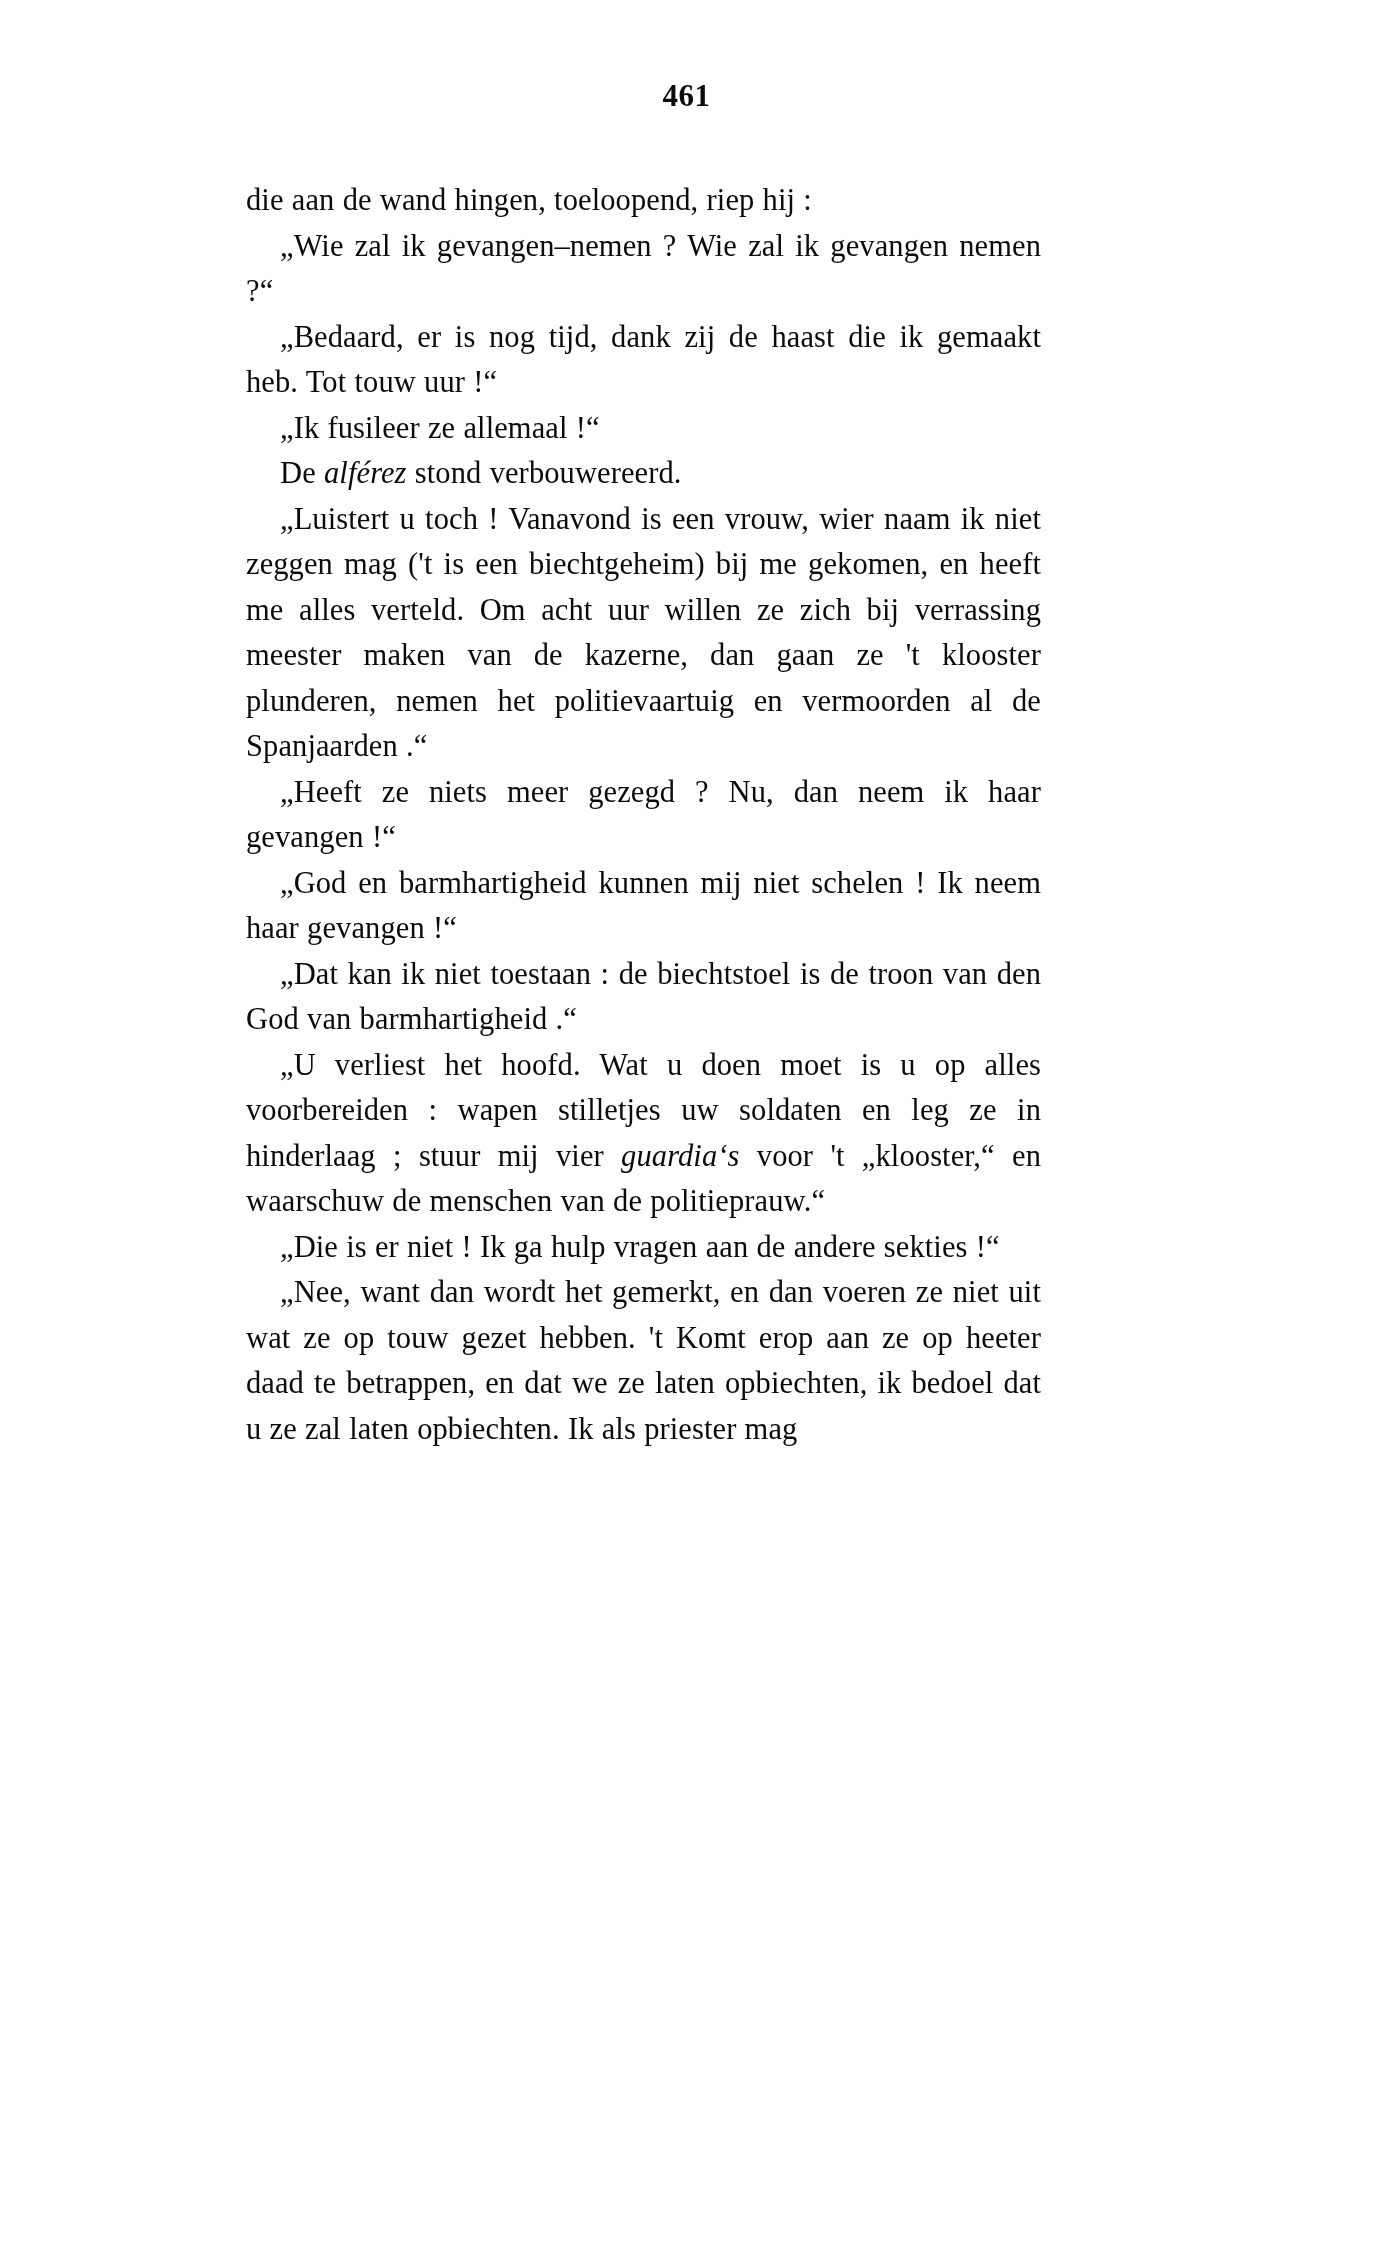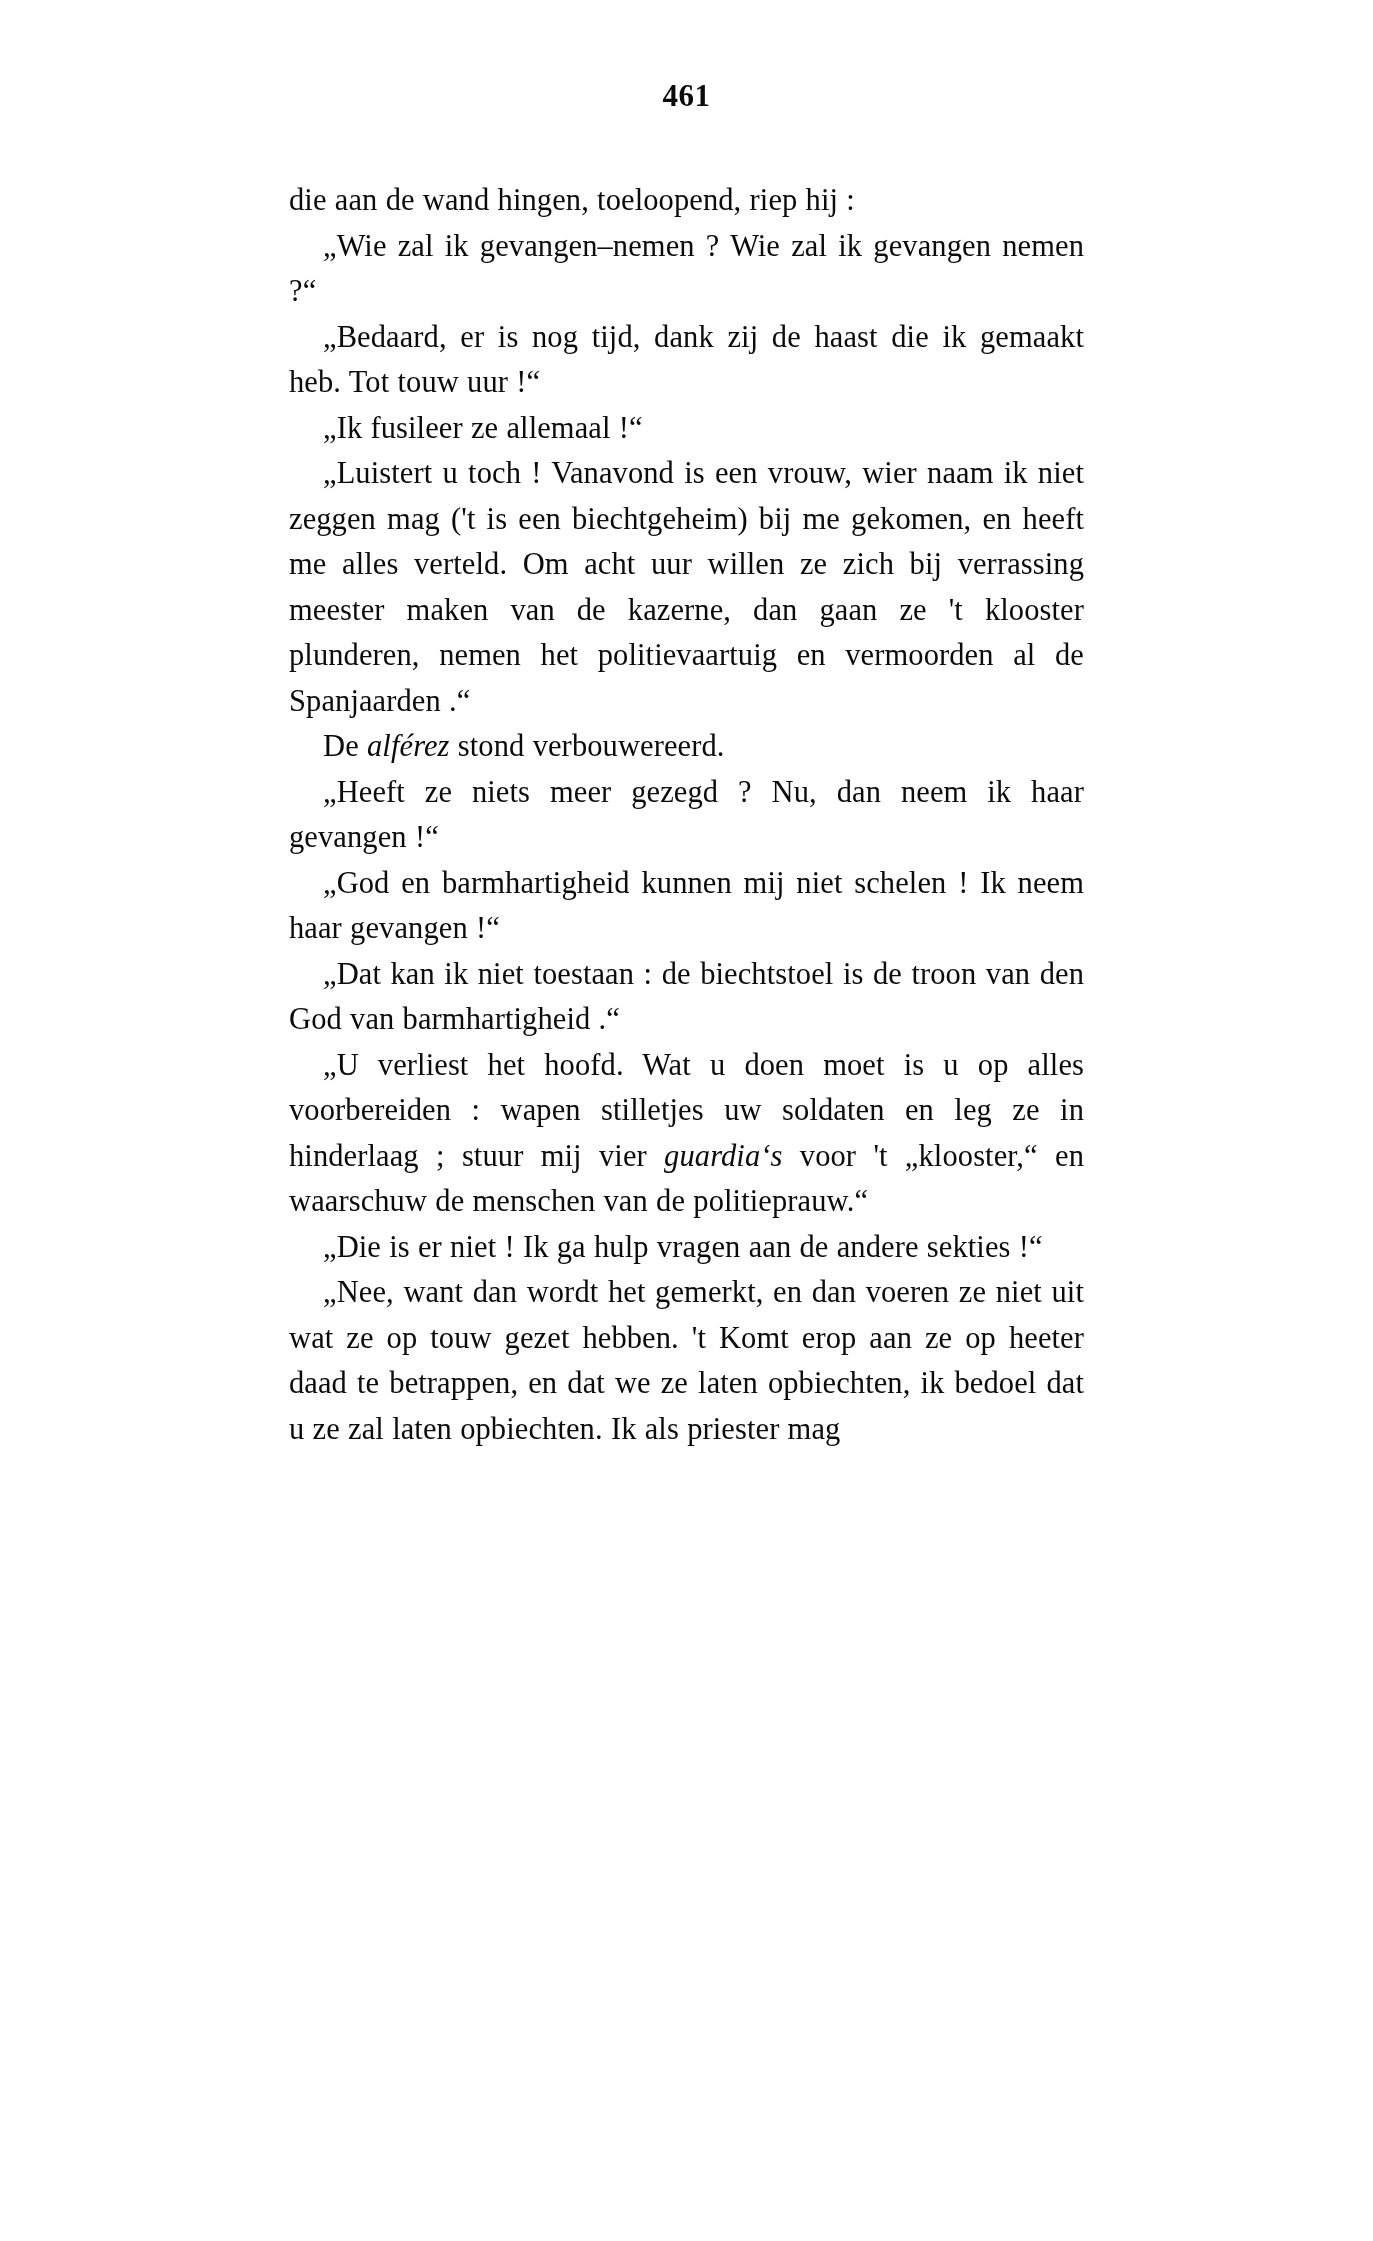--- a/index.html
+++ b/index.html
@@ -49,37 +49,36 @@
   }
   p.para.indent {
     text-indent: 34px;
   }
   em {
     font-style: italic;
   }
   
   .text-column {
     text-rendering: optimizeLegibility;
-    margin-left: 43px;
   }
 </style>
 </head>
 <body>
 
 <div class="page">
 
   <div class="page-number">461</div>
 
   <div class="text-column">
     <p class="para">die aan de wand hingen, toeloopend, riep hij :</p>
     <p class="para indent">„Wie zal ik gevangen–nemen ? Wie zal ik gevangen nemen ?“</p>
     <p class="para indent">„Bedaard, er is nog tijd, dank zij de haast die ik gemaakt heb. Tot touw uur !“</p>
     <p class="para indent">„Ik fusileer ze allemaal !“</p>
+    <p class="para indent">De <em>alférez</em> stond verbouwereerd.</p>
     <p class="para indent">„Luistert u toch ! Vanavond is een vrouw, wier naam ik niet zeggen mag ('t is een biechtgeheim) bij me gekomen, en heeft me alles verteld. Om acht uur willen ze zich bij verrassing meester maken van de kazerne, dan gaan ze 't klooster plunderen, nemen het politievaartuig en vermoorden al de Spanjaarden .“</p>
-    <p class="para indent">De <em>alférez</em> stond verbouwereerd.</p>
     <p class="para indent">„Heeft ze niets meer gezegd ? Nu, dan neem ik haar gevangen !“</p>
     <p class="para indent">„God en barmhartigheid kunnen mij niet schelen ! Ik neem haar gevangen !“</p>
     <p class="para indent">„Dat kan ik niet toestaan : de biechtstoel is de troon van den God van barmhartigheid .“</p>
     <p class="para indent">„U verliest het hoofd. Wat u doen moet is u op alles voorbereiden : wapen stilletjes uw soldaten en leg ze in hinderlaag ; stuur mij vier <em>guardia‘s</em> voor 't „klooster,“ en waarschuw de menschen van de politieprauw.“</p>
     <p class="para indent">„Die is er niet ! Ik ga hulp vragen aan de andere sekties !“</p>
     <p class="para indent">„Nee, want dan wordt het gemerkt, en dan voeren ze niet uit wat ze op touw gezet hebben. 't Komt erop aan ze op heeter daad te betrappen, en dat we ze laten opbiechten, ik bedoel dat u ze zal laten opbiechten. Ik als priester mag</p>
   </div>
 
 </div>
 

